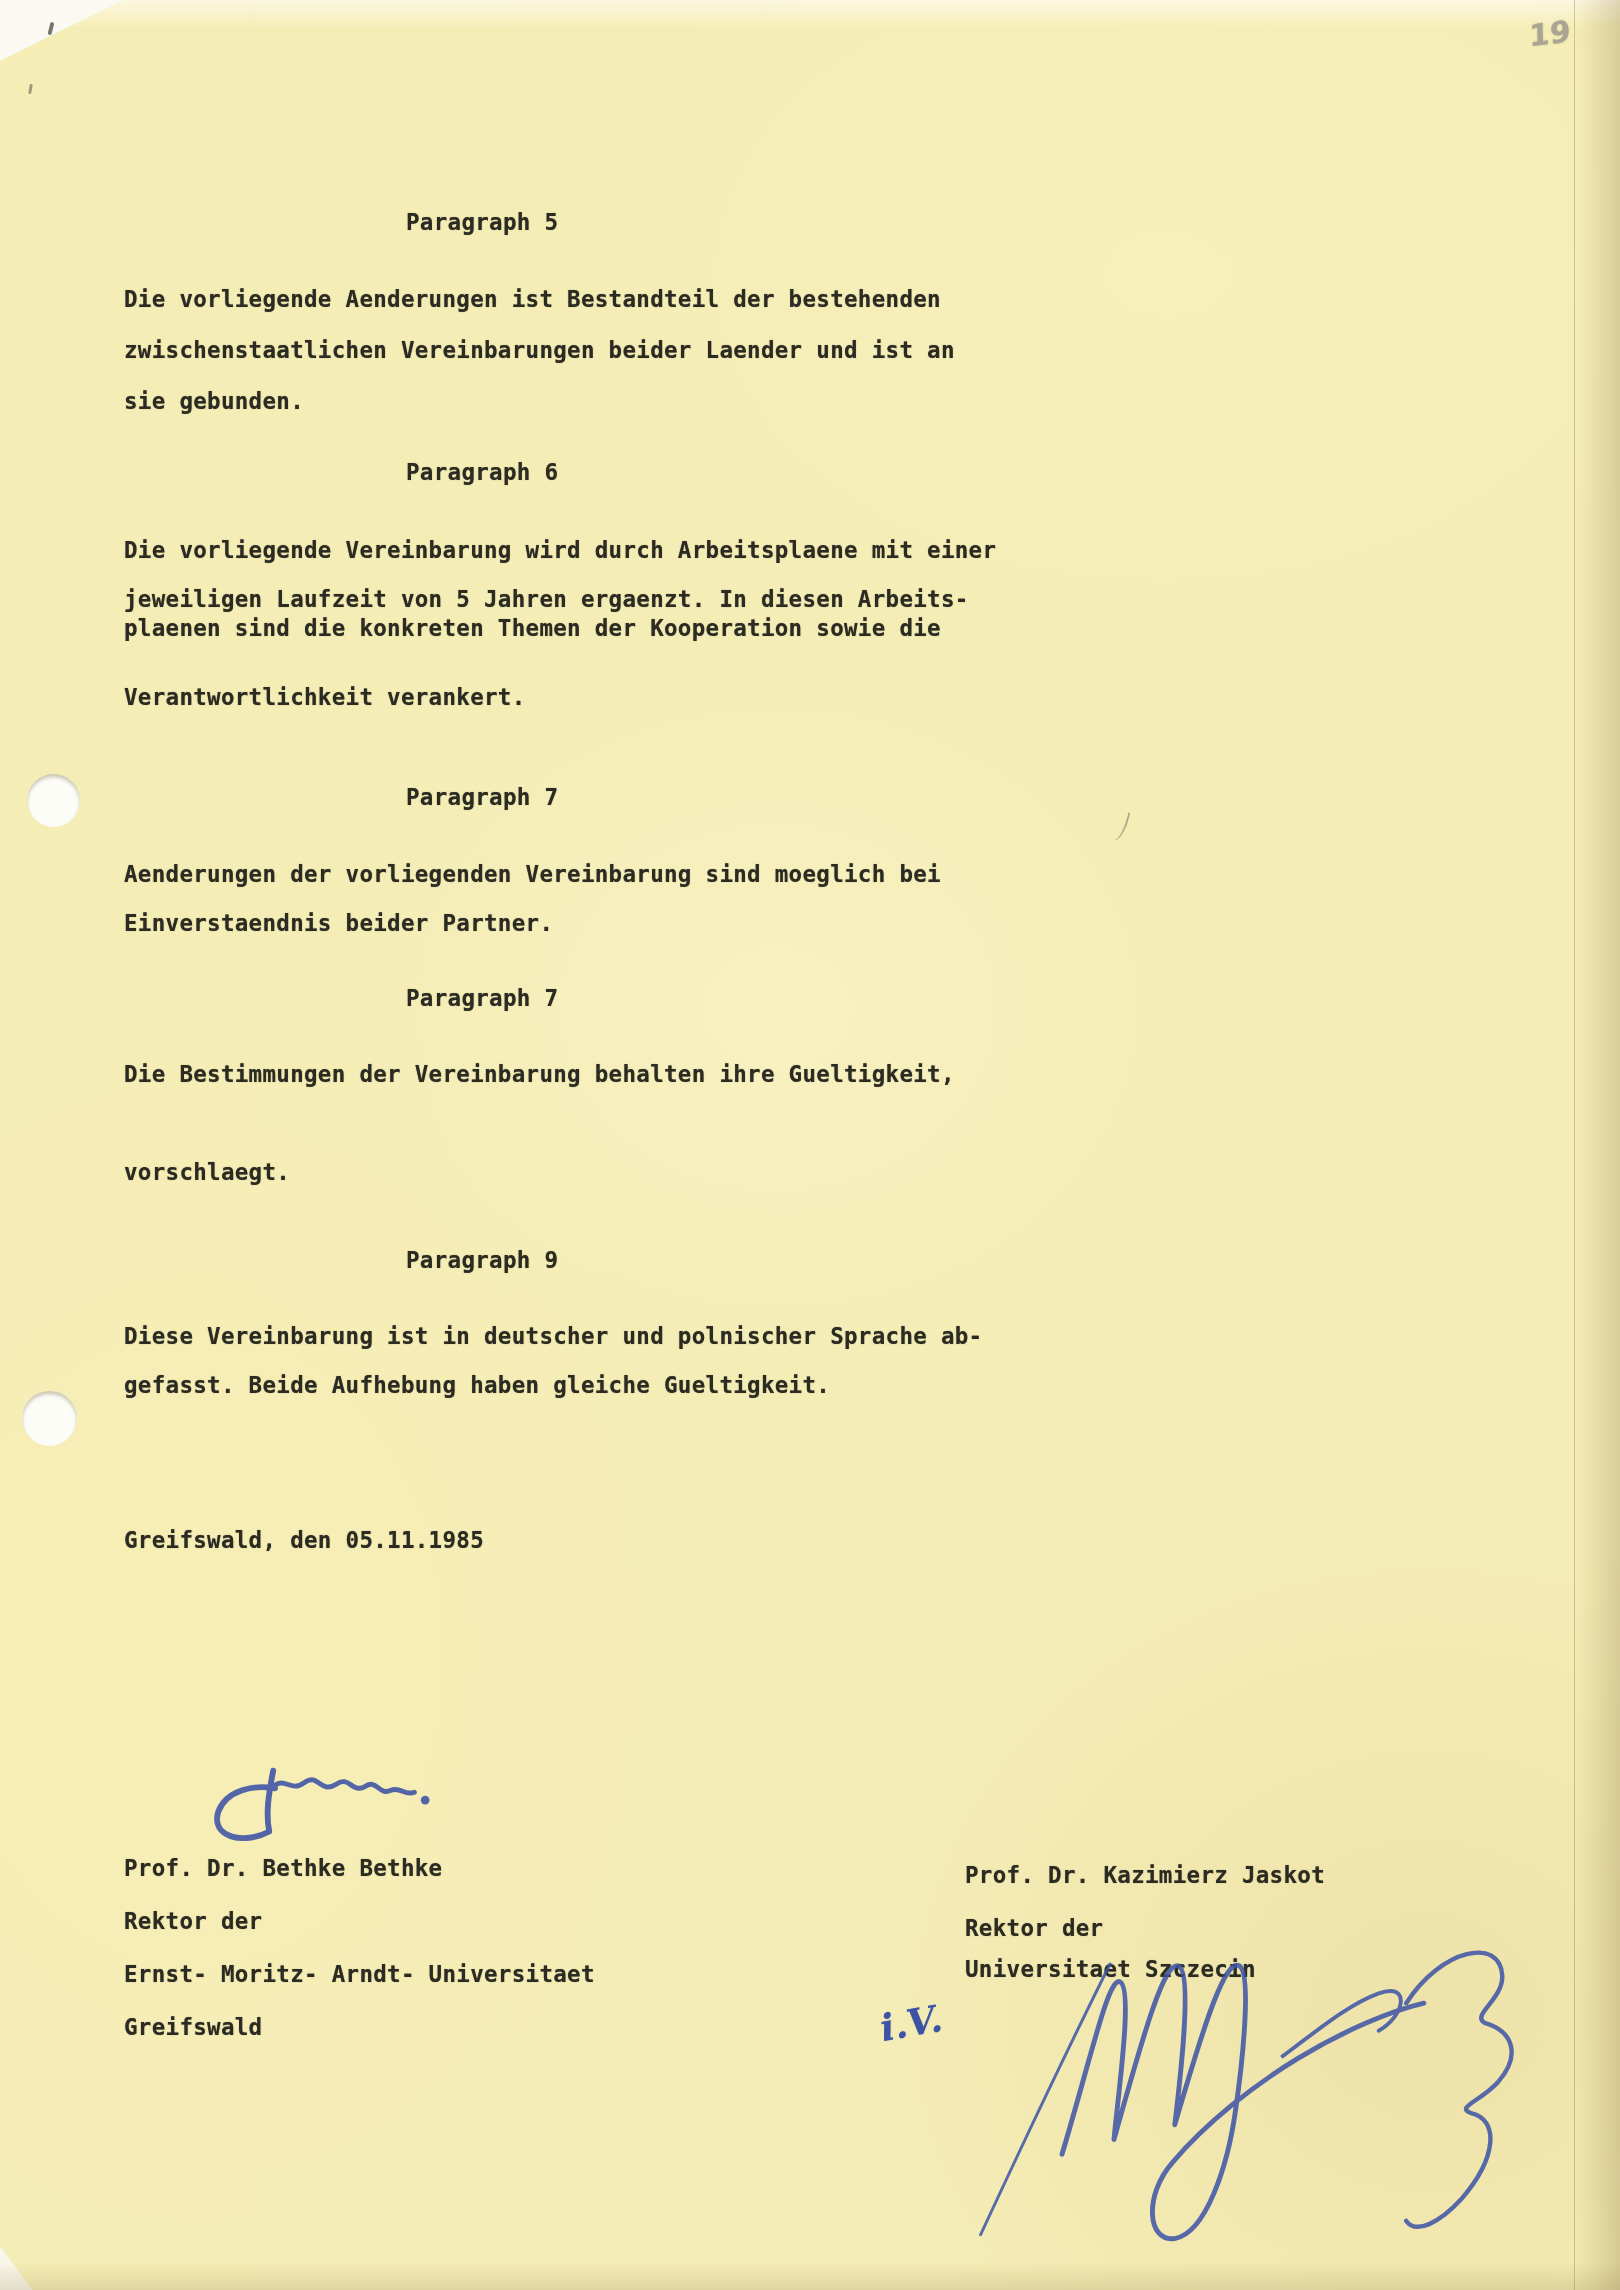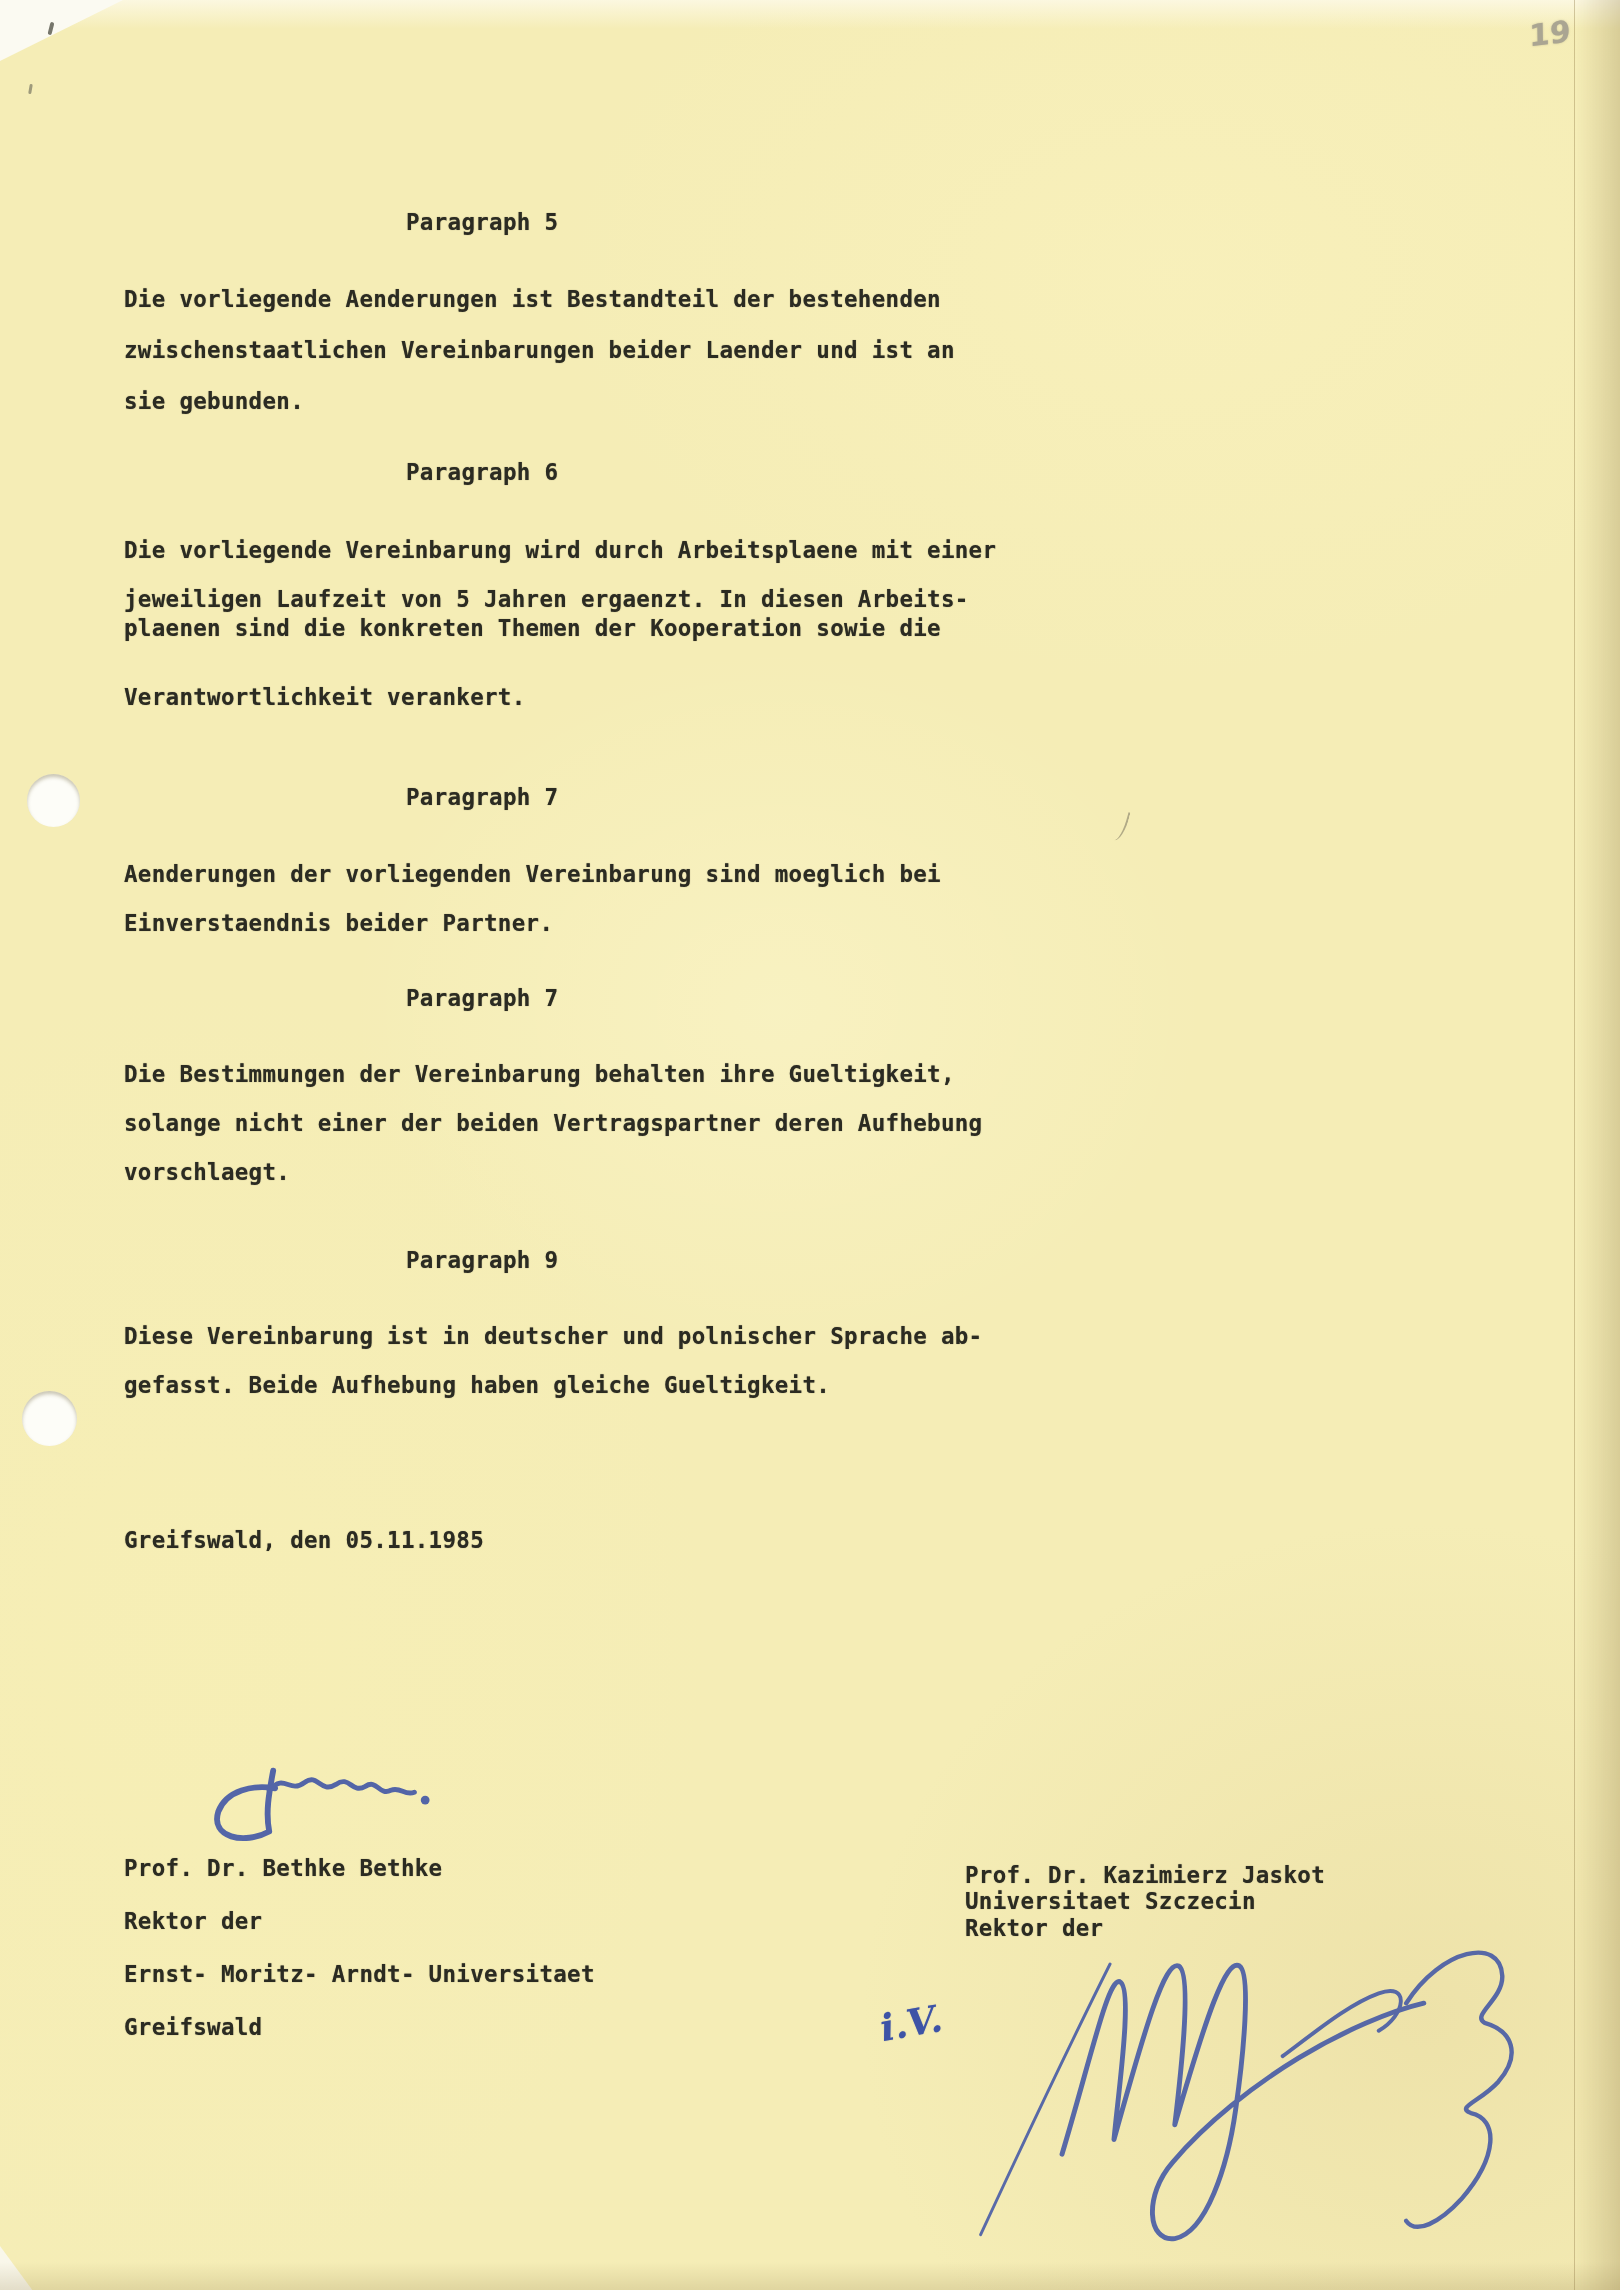--- a/index.html
+++ b/index.html
@@ -118,21 +118,20 @@
   <div class="tline" style="top:586px">jeweiligen Laufzeit von 5 Jahren ergaenzt. In diesen Arbeits-</div>
   <div class="tline" style="top:615px">plaenen sind die konkreten Themen der Kooperation sowie die</div>
   <div class="tline" style="top:684px">Verantwortlichkeit verankert.</div>
 
   <div class="tline heading" style="top:784px">Paragraph 7</div>
   <div class="tline" style="top:861px">Aenderungen der vorliegenden Vereinbarung sind moeglich bei</div>
   <div class="tline" style="top:910px">Einverstaendnis beider Partner.</div>
 
   <div class="tline heading" style="top:985px">Paragraph 7</div>
   <div class="tline" style="top:1061px">Die Bestimmungen der Vereinbarung behalten ihre Gueltigkeit,</div>
-  <div class="tline" style="top:1110px">solange nicht einer der beiden Vertragspartner deren Aufhebung</div>
   <div class="tline" style="top:1159px">vorschlaegt.</div>
 
   <div class="tline heading" style="top:1247px">Paragraph 9</div>
   <div class="tline" style="top:1323px">Diese Vereinbarung ist in deutscher und polnischer Sprache ab-</div>
   <div class="tline" style="top:1372px">gefasst. Beide Aufhebung haben gleiche Gueltigkeit.</div>
 
   <div class="tline" style="top:1527px">Greifswald, den 05.11.1985</div>
 
   <svg class="sig-svg sig-left" width="255" height="108" viewBox="0 0 260 110">
     <g fill="none" stroke="#3d53a6" stroke-linecap="round" stroke-linejoin="round" opacity="0.88">
@@ -141,21 +140,21 @@
       <circle cx="251" cy="50" r="4.5" fill="#3d53a6" stroke="none"></circle>
     </g>
   </svg>
   <div class="tline" style="top:1855px">Prof. Dr. Bethke Bethke</div>
   <div class="tline" style="top:1908px">Rektor der</div>
   <div class="tline" style="top:1961px">Ernst- Moritz- Arndt- Universitaet</div>
   <div class="tline" style="top:2014px">Greifswald</div>
 
   <div class="tline" style="left:965px; top:1862px">Prof. Dr. Kazimierz Jaskot</div>
   <div class="tline" style="left:965px; top:1915px">Rektor der</div>
-  <div class="tline" style="left:965px; top:1888px">Universitaet Szczecin</div>
+  <div class="tline" style="left:965px; top:1956px">Universitaet Szczecin</div>
 
   <span class="proxy-note">i.V.</span>
 
   <svg class="sig-svg sig-right" width="706" height="363" viewBox="0 0 720 370">
     <g fill="none" stroke="#3d53a6" stroke-linecap="round" stroke-linejoin="round" opacity="0.85">
       <path stroke-width="3" d="M 122 332 C 160 250, 212 140, 254 56"></path>
       <path stroke-width="5" d="M 205 250 C 235 150, 252 70, 264 74 C 278 80, 262 190, 258 235 C 290 120, 310 52, 324 58 C 338 66, 326 170, 320 220 C 352 110, 372 50, 386 58 C 398 66, 390 150, 382 205 C 374 262, 352 330, 320 336 C 292 340, 288 292, 318 258 C 352 218, 400 180, 446 152 C 492 124, 540 104, 574 96"></path>
       <path stroke-width="4" d="M 430 150 C 470 120, 500 96, 528 86 C 560 74, 556 108, 528 124"></path>
       <path stroke-width="4.5" d="M 556 96 C 592 40, 652 28, 654 68 C 655 92, 622 108, 636 116 C 664 124, 674 148, 650 176 C 632 196, 606 202, 622 208 C 650 214, 650 252, 612 296 C 590 320, 566 332, 556 318"></path>
     </g>

